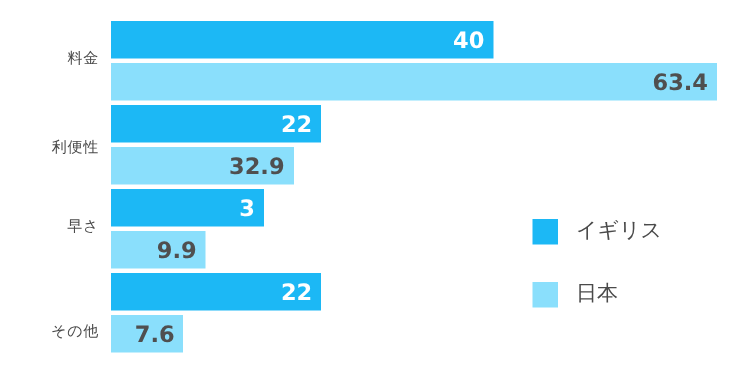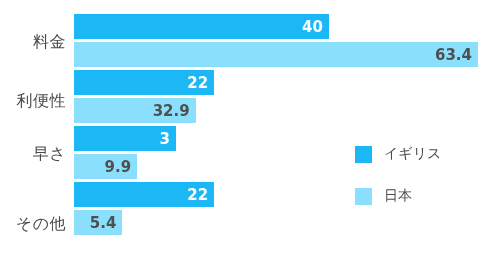--- a/index.html
+++ b/index.html
@@ -34,21 +34,21 @@
     position: absolute;
     left: 0;
     width: 500px;
   }
 
   .cat-label {
     position: absolute;
     left: 0;
     width: 66px;
     text-align: right;
-    font-size: 16px;
+    font-size: 10px;
     color: #4a4a4a;
     font-family: "DejaVu Sans", "Liberation Sans", sans-serif;
     letter-spacing: 0.5px;
     white-space: nowrap;
   }
 
   .bar-row {
     position: absolute;
     left: 74px;
     height: 25px;
@@ -158,21 +158,21 @@
       </div>
       <div class="group" style="top: 182px; height: 53px;">
         <div class="cat-label" style="top: 17.5px; margin-top: 14px;">その他</div>
         <div class="bar-row" style="top: 0px; width: 140.189px;">
           <div class="bar uk" style="width: 100%;">
             <span class="bar-value">22</span>
           </div>
         </div>
         <div class="bar-row" style="top: 28px; width: 48.429px;">
           <div class="bar jp" style="width: 100%;">
-            <span class="bar-value">5.4</span>
+            <span class="bar-value">7.6</span>
           </div>
         </div>
       </div>
     </div>
 
   <div class="legend" id="legend">
       <div class="legend-item">
         <span class="legend-swatch" style="background: rgb(28, 184, 245);"></span>
         <span class="legend-label">イギリス</span>
       </div>

